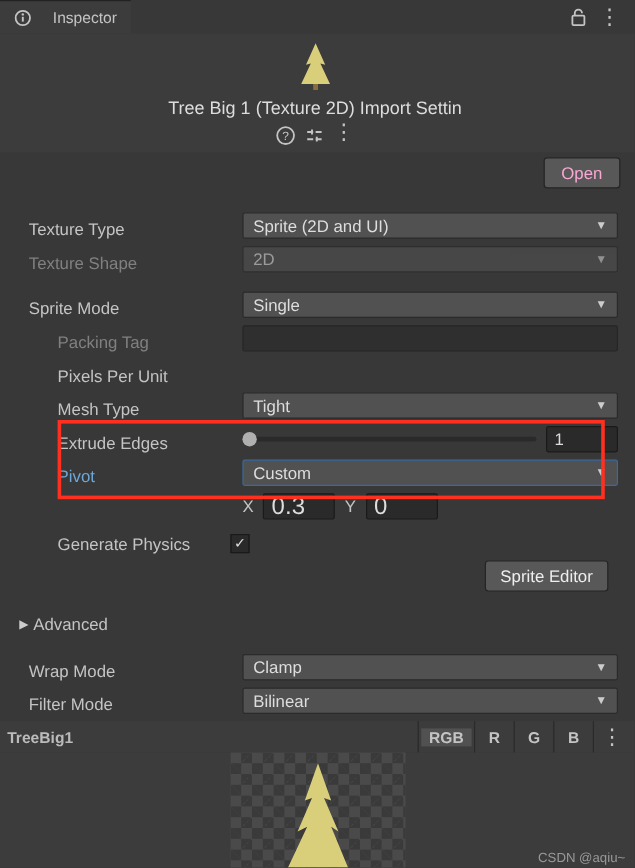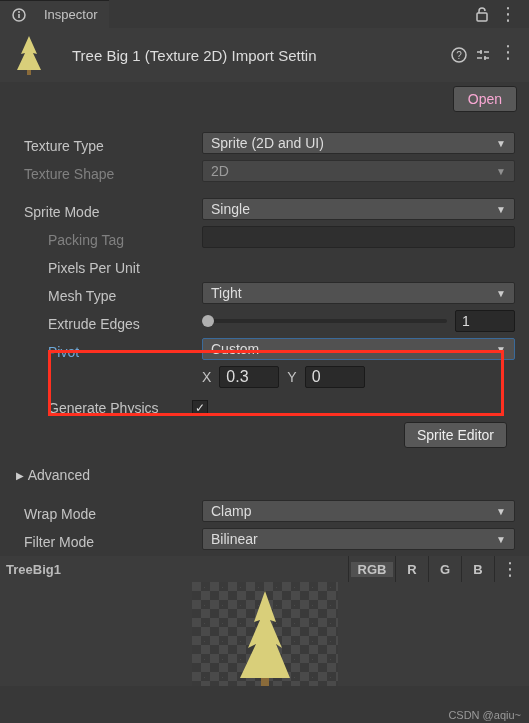--- a/index.html
+++ b/index.html
@@ -2,21 +2,21 @@
 <html><head>
 <meta charset="utf-8">
 <style>
   * { box-sizing: border-box; margin: 0; padding: 0; font-family: Arial, sans-serif; }
   body { background: #383838; width: 529px; height: 723px; overflow: hidden; color: #c4c4c4; font-size: 14px; position: relative; }
 
   .tab-bar { display:flex; height:28px; background:#383838; font-size:13px; }
   .tab { background:#3c3c3c; color:#c4c4c4; padding:4px 12px; display:flex; align-items:center; gap:18px; border-top:1px solid #222; }
   .tab-icons { margin-left:auto; display:flex; align-items:center; gap:10px; padding-right:12px; color:#c4c4c4; }
 
-  .header { display:flex; align-items:center; padding:6px 12px 6px 8px; background:#3c3c3c; gap:22px; }
+  .header { display:flex; align-items:center; padding:6px 12px 6px 8px; background:#3c3c3c; gap:6px;flex-direction:column; }
   .asset-icon { width:42px; height:42px; display:flex; align-items:center; justify-content:center; }
   .title { font-size:15px; color:#ddd; flex:1; white-space:nowrap; overflow:hidden; }
   .header-icons { display:flex; gap:8px; font-size:16px; color:#c4c4c4; }
   .open-row { text-align:right; padding:4px 12px 10px 0; }
   .btn { background:#585858; border:1px solid #242424; color:#f9a8d4; padding:4px 14px; font-size:14px; border-radius:3px; }
 
   .panel { padding:4px 14px 0 14px; font-size:14px; }
   .row { display:flex; align-items:flex-end; height:28px; }
   .label { width:188px; padding-left:10px; color:#c4c4c4; }
   .label.dim { color:#808080; }
@@ -28,21 +28,21 @@
   .chev { font-size:10px; color:#ccc; }
   .advanced { display:flex; align-items:center; gap:4px; padding-left:2px; height:26px; margin-top:8px; margin-bottom:6px; }
   .chk { width:16px; height:16px; background:#2a2a2a; border:1px solid #1a1a1a; display:inline-flex; align-items:center; justify-content:center; color:#ddd; font-size:12px; }
 
   .slider-wrap { display:flex; align-items:center; gap:8px; flex:1; }
   .slider { flex:1; height:4px; background:#2a2a2a; border-radius:2px; position:relative; }
   .thumb { width:12px; height:12px; background:#b0b0b0; border-radius:50%; position:absolute; left:0; top:-4px; }
   .slider-val { width:60px; background:#2a2a2a; border:1px solid #1a1a1a; height:22px; color:#ddd; padding:0 6px; font-size:14px; border-radius:2px; }
 
   .xy { display:flex; gap:8px; align-items:center; flex:1; }
-  .xy input { width:60px; background:#2a2a2a; border:1px solid #1a1a1a; height:22px; color:#ddd; padding:0 6px; font-size:16px; border-radius:2px; }
+  .xy input { width:60px; background:#2a2a2a; border:1px solid #1a1a1a; height:22px; color:#ddd; padding:0 6px; font-size:20px; border-radius:2px; }
 
   .highlight { position:absolute; border:3px solid #ff3020; pointer-events:none; }
 
   .editor-row { text-align:right; padding:6px 8px 6px 0; }
   .btn-editor { background:#585858; border:1px solid #242424; color:#eee; padding:4px 12px; font-size:14px; border-radius:3px; }
 
   .preview-bar { display:flex; align-items:center; background:#3c3c3c; height:26px; padding:0 6px; font-size:13px; }
   .pname { flex:1; font-weight:bold; color:#bbb; }
   .sep { height:26px; width:1px; background:#2a2a2a; margin:0 2px; }
   .chan { width:28px; text-align:center; color:#c4c4c4; font-weight:bold; }

